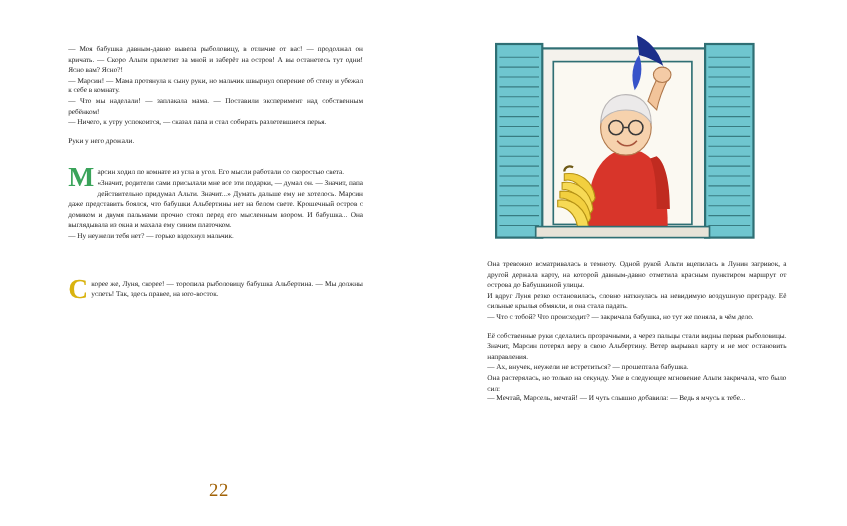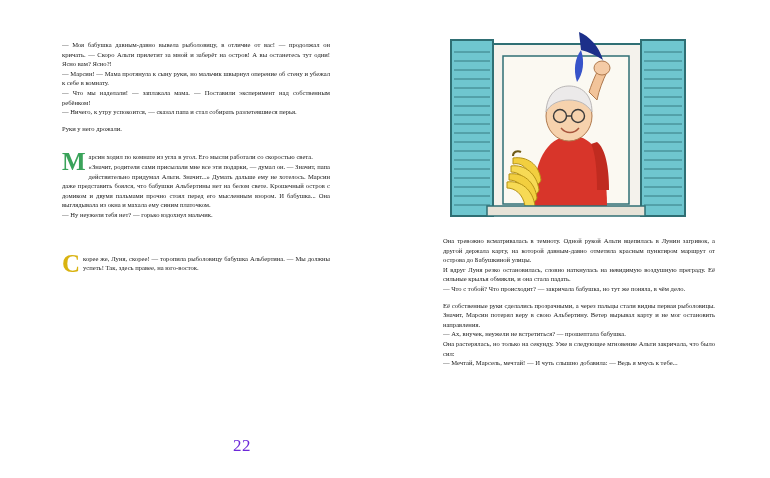--- a/index.html
+++ b/index.html
@@ -125,21 +125,21 @@
       <div class="gap-lg"></div>
       <div class="gap-md"></div>
 
       <div class="dropcap-block">
         <span class="glyph-s dropcap teal" style="color: rgb(217, 179, 16);">С</span>
         <p class="para">корее же, Луня, скорее! — торопила рыболовицу бабушка Альбертина. — Мы должны успеть! Так, здесь правее, на юго-восток.</p>
       </div>
 
     </div>
 
-    <div class="page-num left" style="color: #6d28d9; margin-left: 43px;">22</div>
+    <div class="page-num left" style="color: #a16207;">22</div>
   </div>
 
   <div class="page-right">
 
     <div class="illustration">
       <svg width="262" height="196" viewBox="0 0 262 196" xmlns="http://www.w3.org/2000/svg">
 
         <rect x="0" y="0" width="262" height="196" fill="#ffffff"></rect>
 
         <rect x="44" y="14" width="150" height="170" fill="#f4f2ec" stroke="#2f6f74" stroke-width="2"></rect>

